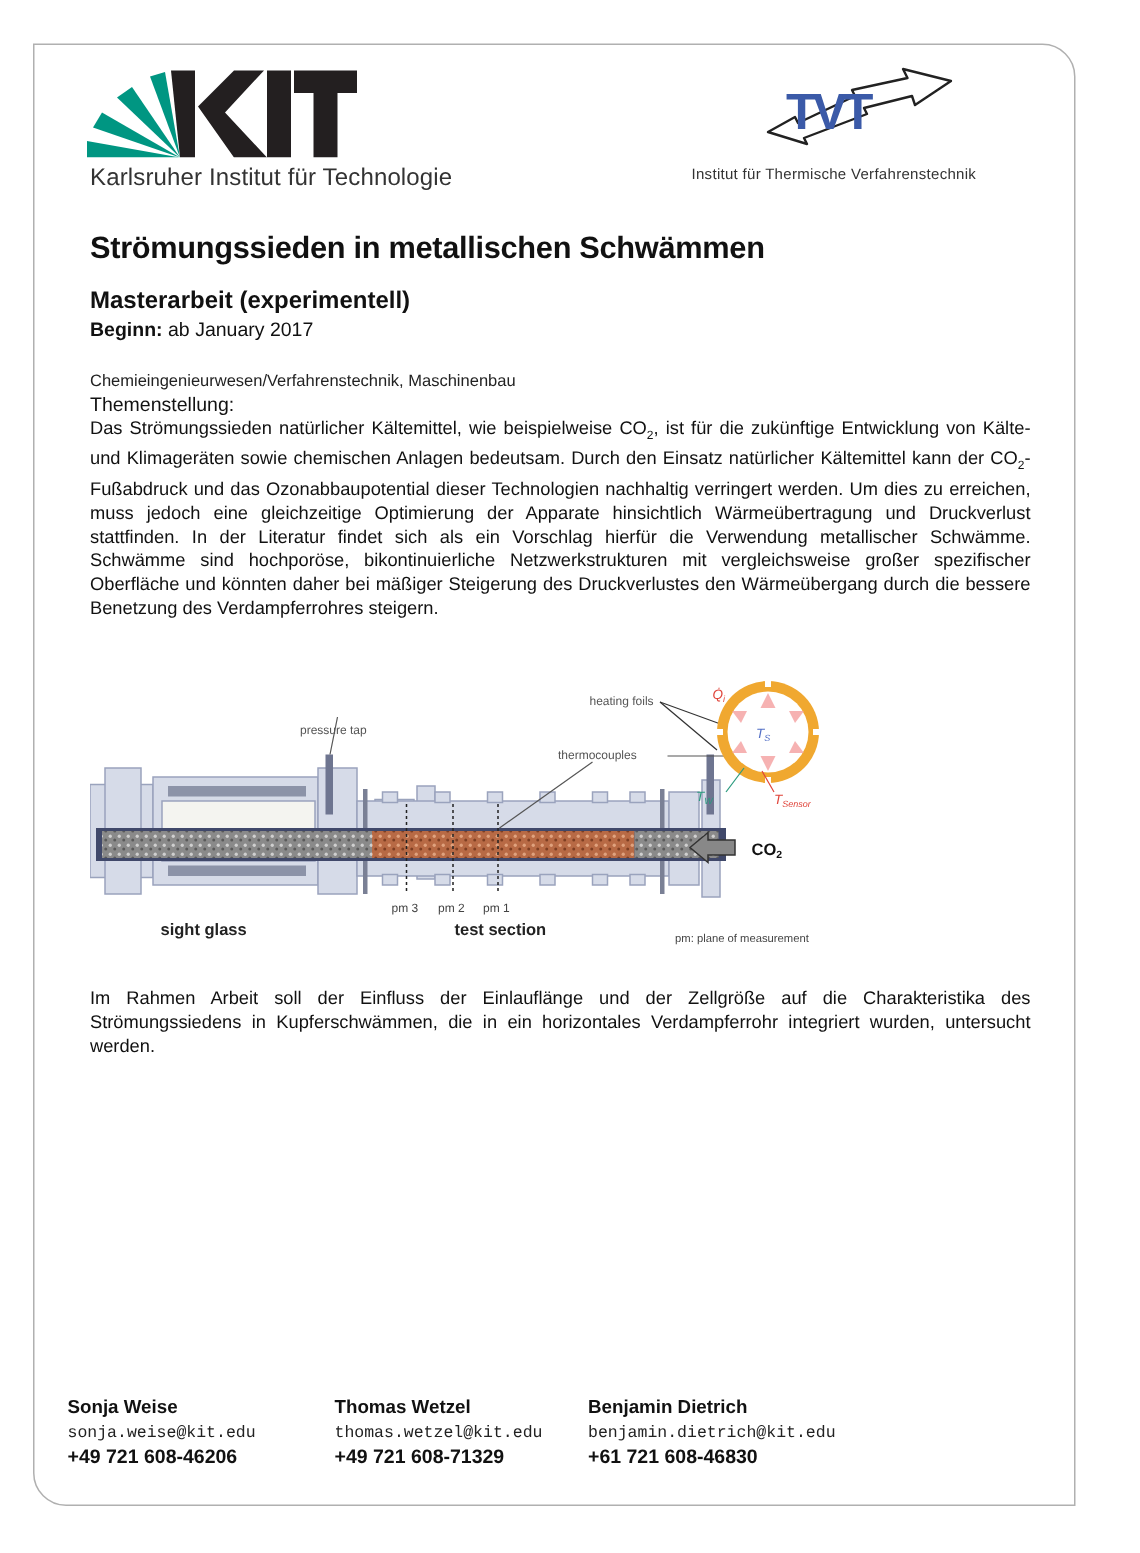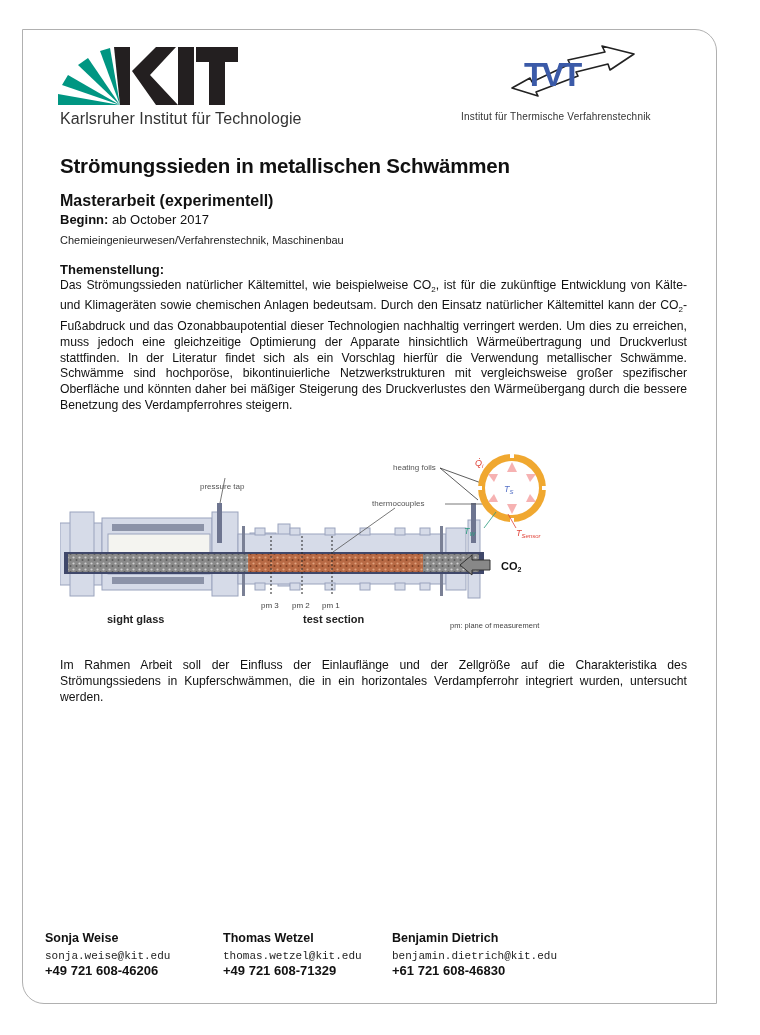--- a/index.html
+++ b/index.html
@@ -15,23 +15,23 @@
   .kit-sub { position: absolute; left: 60px; top: 110px; font-size: 16px; color: #333; letter-spacing: 0.1px; }
 
   
   .tvt-logo { position: absolute; left: 510px; top: 42px; width: 125px; height: 58px; }
   .tvt-sub { position: absolute; left: 461px; top: 111px; font-size: 10px; color: #333; letter-spacing: 0.2px; }
 
   .title { position: absolute; left: 60px; top: 154px; font-size: 20.5px; font-weight: bold; color: #111; letter-spacing: -0.2px; }
   .type { position: absolute; left: 60px; top: 192px; font-size: 16px; font-weight: bold; }
   .begin { position: absolute; left: 60px; top: 212px; font-size: 13px; }
   .begin b { font-weight: bold; }
-  .fields { position: absolute; left: 60px; top: 234px; font-size: 11px; color: #222; }
-
-  .topic-head { position: absolute; left: 60px; top: 262px; font-size: 13px; font-weight: bold; }
+  .fields { position: absolute; left: 60px; top: 248px; font-size: 11px; color: #222; }
+
+  .topic-head { position: absolute; left: 60px; top: 262px; font-size: 13px; font-weight: normal; }
   .para { position: absolute; left: 60px; width: 627px; font-size: 12.2px; line-height: 15.9px;
           text-align: justify; color: #111; }
   .para1 { top: 278px; }
   .para2 { top: 642px; margin-top: 16px; }
 
   .figure { position: absolute; left: 60px; top: 448px; width: 520px; height: 190px; }
 
   .contact { position: absolute; top: 931px; }
   .contact .name { font-size: 12.5px; font-weight: bold; }
   .contact .mail { font-family: "Liberation Mono", "DejaVu Sans Mono", monospace; font-size: 11px; margin-top: 5px; color: #222; }
@@ -61,21 +61,21 @@
 <svg class="tvt-logo" viewBox="0 0 125 58">
   <path d="M2,46 L20,36 L22,40 L60,22 L58,18 L95,10 L92,4 L124,12 L100,28 L98,22 L66,30 L68,34 L26,50 L28,54 Z" fill="#fff" stroke="#222" stroke-width="1.6" stroke-linejoin="round"></path>
   <text x="14" y="44" font-family="Liberation Sans, sans-serif" font-weight="bold" font-size="34" fill="#3b5aa8" letter-spacing="-3">TVT</text>
 </svg>
 <div class="tvt-sub">Institut für Thermische Verfahrenstechnik</div>
 
 <div class="title">Strömungssieden in metallischen Schwämmen</div>
 <div class="type">Masterarbeit (experimentell)</div>
 <div class="begin">
   <b>Beginn:</b>
-  <span>ab October 2017</span>
+  <span>ab January 2017</span>
 </div>
 <div class="fields">Chemieingenieurwesen/Verfahrenstechnik, Maschinenbau</div>
 
 <div class="topic-head">Themenstellung:</div>
 <div class="para para1"><span>Das Strömungssieden natürlicher Kältemittel, wie beispielweise CO</span><sub>2</sub><span>, ist für die zukünftige Entwicklung von Kälte- und Klimageräten sowie chemischen Anlagen bedeutsam. Durch den Einsatz natürlicher Kältemittel kann der CO</span><sub>2</sub><span>-Fußabdruck und das Ozonabbaupotential dieser Technologien nachhaltig verringert werden. Um dies zu erreichen, muss jedoch eine gleichzeitige Optimierung der Apparate hinsichtlich Wärmeübertragung und Druckverlust stattfinden. In der Literatur findet sich als ein Vorschlag hierfür die Verwendung metallischer Schwämme. Schwämme sind hochporöse, bikontinuierliche Netzwerkstrukturen mit vergleichsweise großer spezifischer Oberfläche und könnten daher bei mäßiger Steigerung des Druckverlustes den Wärmeübergang durch die bessere Benetzung des Verdampferrohres steigern.</span></div>
 
 <svg class="figure" viewBox="0 0 520 190">
   <defs>
     <pattern id="metal" width="6" height="6" patternUnits="userSpaceOnUse">
       <rect width="6" height="6" fill="#8a8a8a"></rect>

